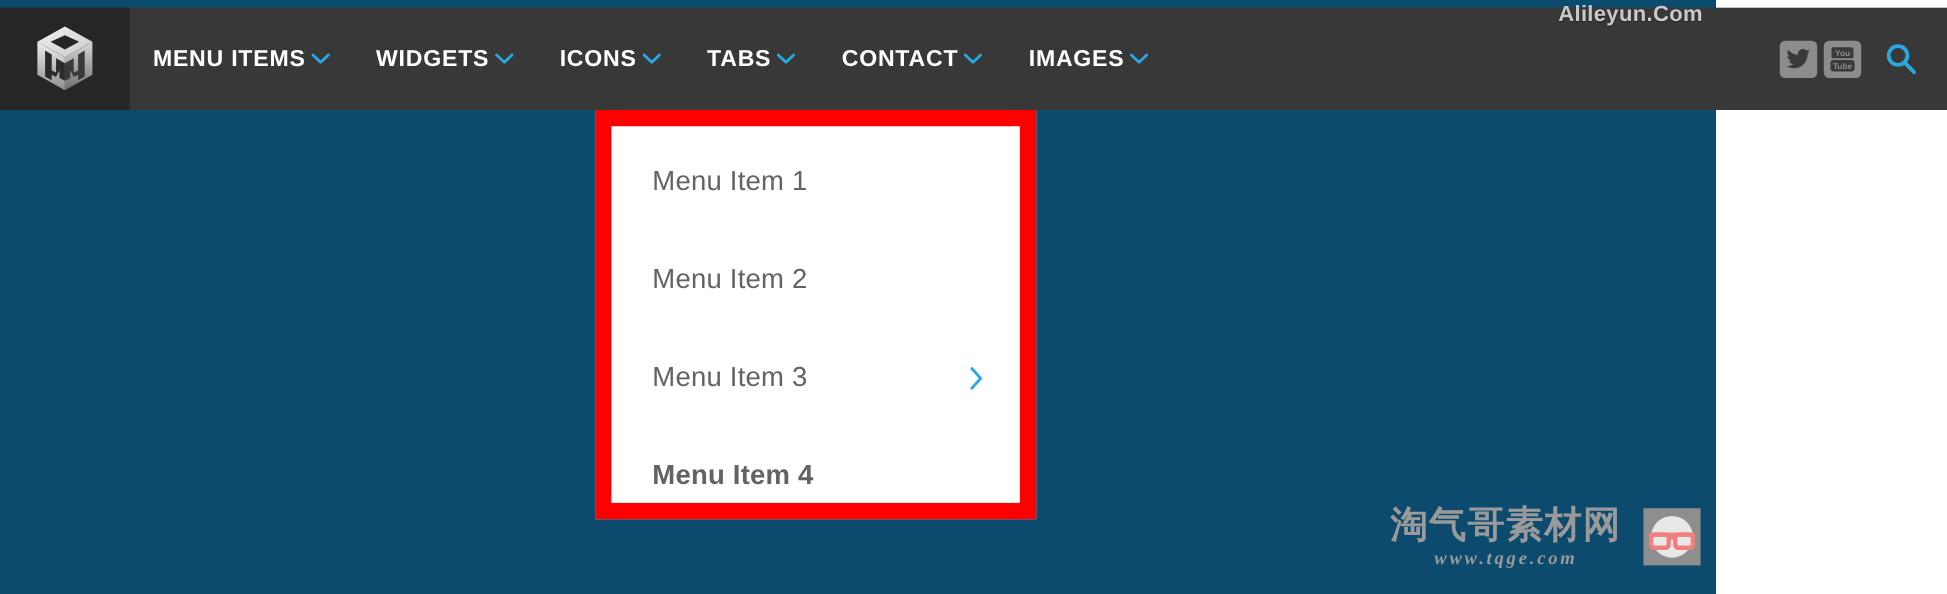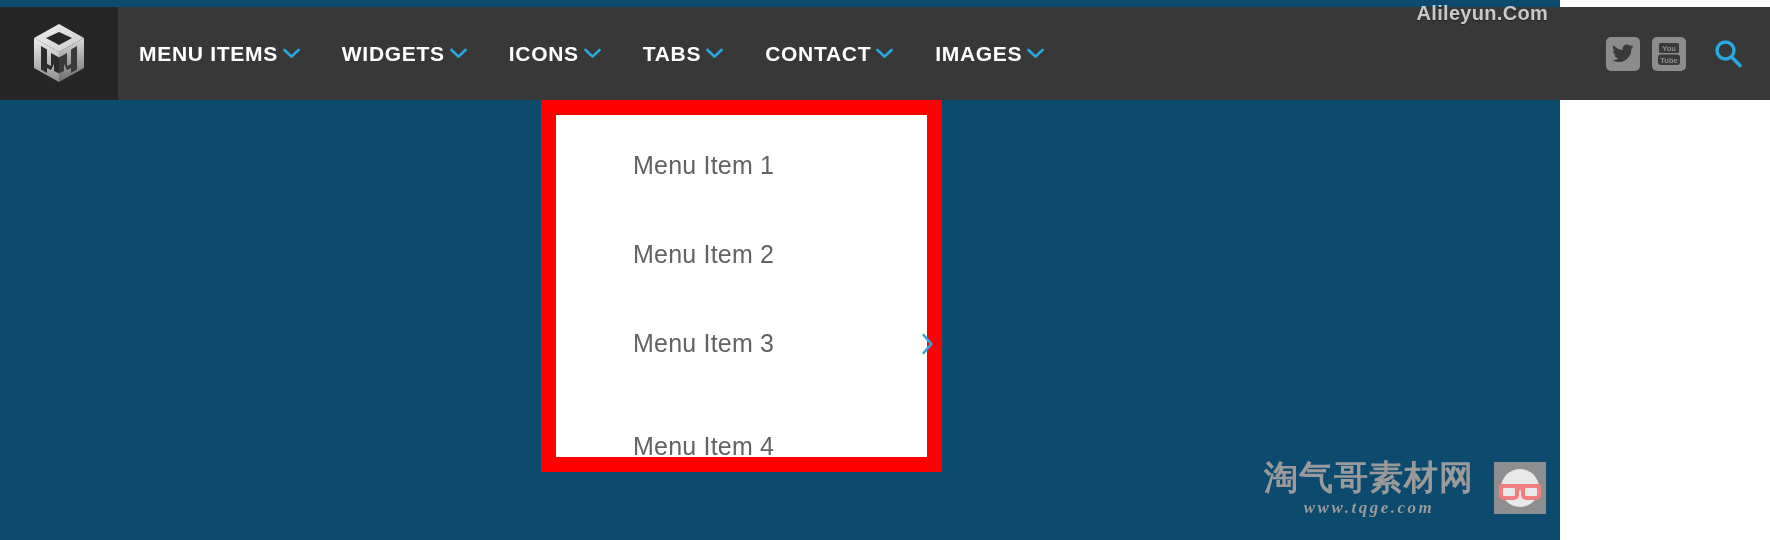--- a/index.html
+++ b/index.html
@@ -63,21 +63,21 @@
   }
   .caret { display: block; }
 
   #nav-spacer { flex: 1 1 auto; }
 
   #nav-right {
     display: flex;
     align-items: center;
     height: 93px;
     padding-right: 26px;
-    gap: 12px;
+    gap: 6px;
     flex: 0 0 auto;
   }
   .social-icon {
     width: 34px;
     height: 34px;
     background: #8c8c8c;
     border-radius: 5px;
     display: flex;
     align-items: center;
     justify-content: center;
@@ -123,21 +123,20 @@
   }
   .flyout-item {
     position: absolute;
     left: 0;
     width: 100%;
     height: 89px;
     display: flex;
     align-items: center;
     padding: 0 22px 0 37px;
     cursor: pointer;
-    margin-left: 40px;
   }
   .flyout-label {
     color: #636363;
     font-size: 25px;
     letter-spacing: .2px;
     flex: 0 0 auto;
   }
   .flyout-arrow {
     margin-left: auto;
     display: flex;
@@ -313,21 +312,21 @@
 
       <div class="flyout-item" style="top:184px;">
         <span class="flyout-label">Menu Item 3</span>
         <span class="flyout-arrow">
           <svg width="14" height="22" viewBox="0 0 14 22">
             <path d="M2.5 2 L10.5 11 L2.5 20" fill="none" stroke="#29a9e0" stroke-width="2.6" stroke-linecap="round" stroke-linejoin="round"></path>
           </svg>
         </span>
       </div>
 
-      <div class="flyout-item" style="top:287px;">
+      <div class="flyout-item" style="top:273px;font-weight:bold;">
         <span class="flyout-label">Menu Item 4</span>
       </div>
 
     </div>
   </div>
 
   <div id="wm-bottom">
     <div id="wm-text-block">
       <div id="wm-cn">淘气哥素材网</div>
       <div id="wm-url">www.tqge.com</div>

